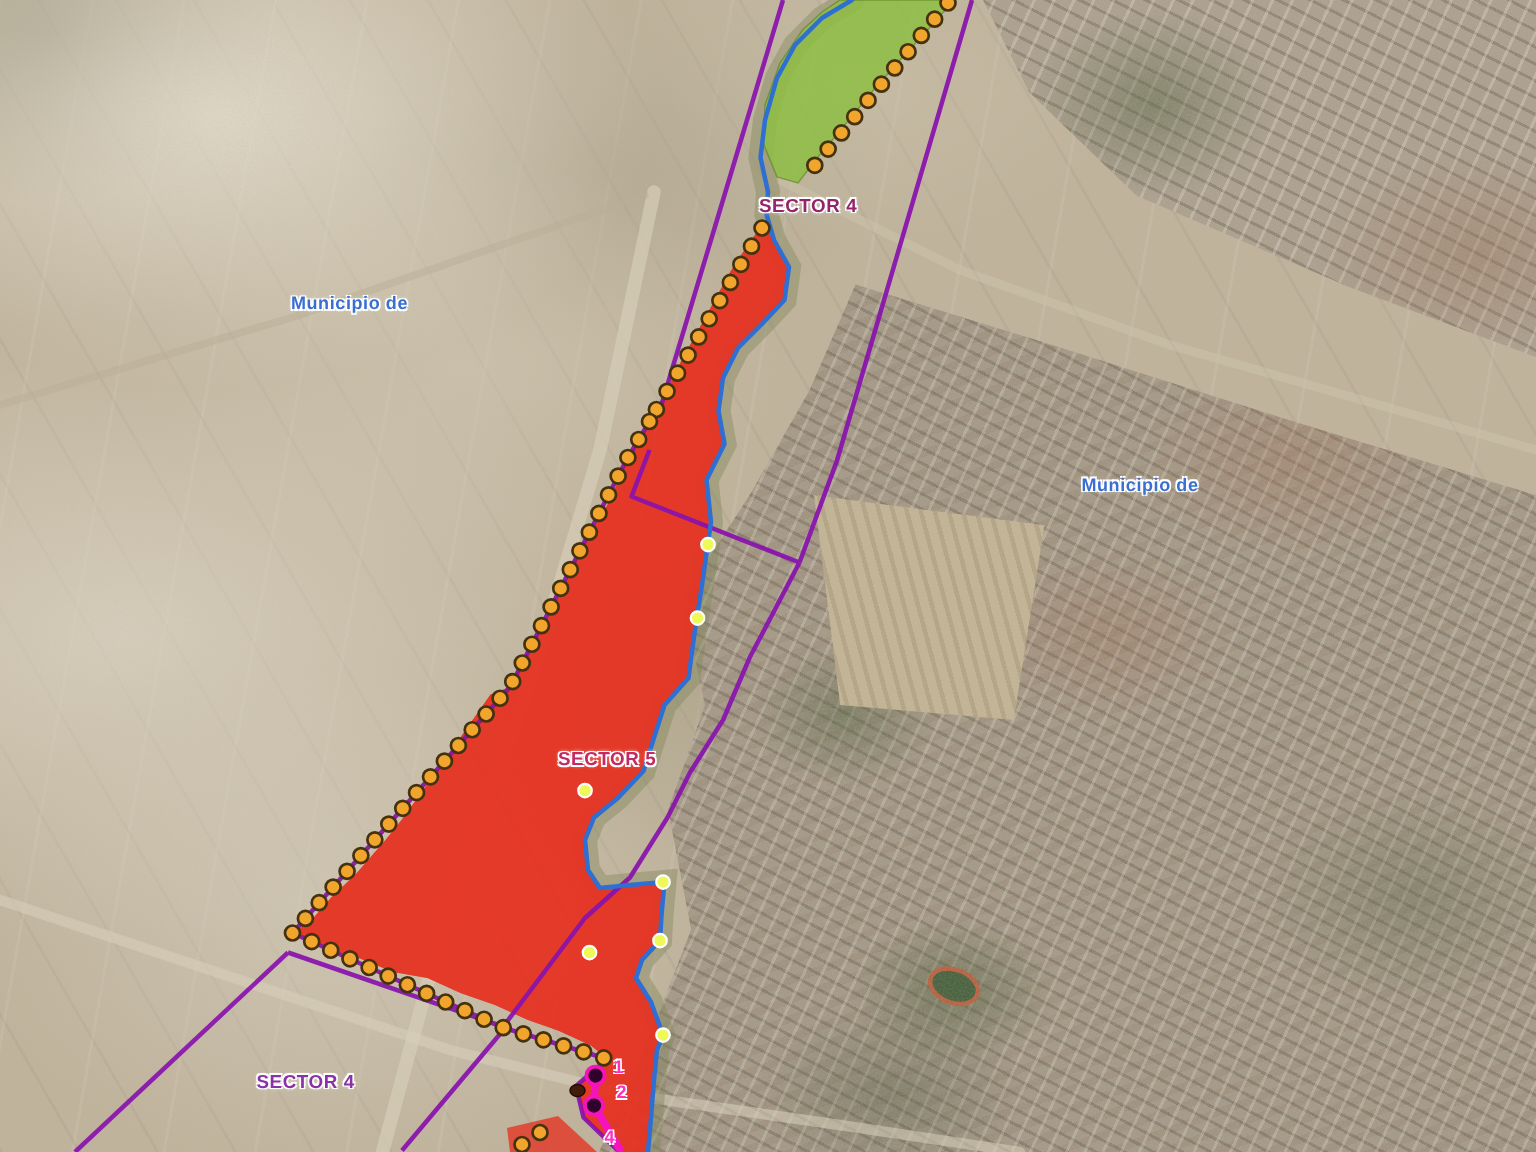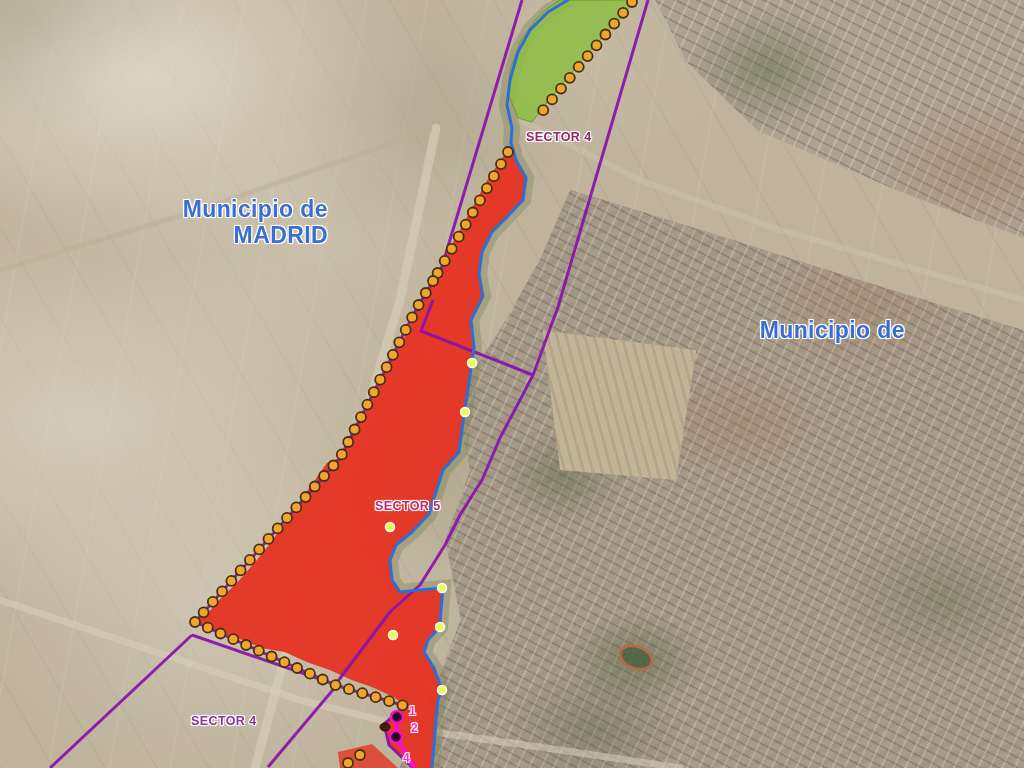--- a/index.html
+++ b/index.html
@@ -59,24 +59,24 @@
     transform:rotate(20deg);
     background:#3f5a35;border:3px solid #b85a38;border-radius:50%;
   }
   svg.layer{pointer-events:none;}
   
   .map-label{
     position:absolute;font-weight:bold;white-space:nowrap;
     text-shadow:-1px -1px 0 #fff,1px -1px 0 #fff,-1px 1px 0 #fff,1px 1px 0 #fff,0 0 3px #fff;
     letter-spacing:.4px;line-height:1.15;
   }
-  .lbl-muni{color:var(--municipality-label-blue);font-size:23px;text-align:right;}
-  .lbl-sector{font-size:12.5px;margin-left:20px;}
+  .lbl-muni{color:var(--municipality-label-blue);font-size:12px;text-align:center;}
+  .lbl-sector{font-size:12.5px;}
   #lbl-sector4{left:506px;top:130px;color:var(--sector4-label);}
-  #lbl-sector5{left:355px;top:499px;color:var(--sector5-label);text-align:right;}
+  #lbl-sector5{left:372px;top:499px;color:var(--sector5-label);text-align:right;}
   #lbl-sector6{left:171px;top:714px;color:var(--sector6-label);}
   #lbl-madrid{left:138px;top:196px;width:190px;}
   #lbl-rivas{left:615px;top:317px;width:290px;}
   .lbl-vertex{color:var(--vertex-label-magenta);font-size:12px;
     text-shadow:-1px -1px 0 #fff,1px -1px 0 #fff,-1px 1px 0 #fff,1px 1px 0 #fff;}
   #lbl-v1{left:409px;top:705px;}
   #lbl-v2{left:411px;top:722px;}
   #lbl-v4{left:403px;top:752px;}
 </style>
 </head>
@@ -228,21 +228,20 @@
     <g>
       <path d="M397,716 L396,737 413,766" fill="none" style="stroke:var(--highlight-magenta)" stroke-width="5" stroke-linecap="round"></path>
       <ellipse cx="385" cy="727" rx="5" ry="4" fill="#451c08" stroke="#1e0d04"></ellipse>
       <circle cx="397" cy="717" r="6" fill="#30012a" style="stroke:var(--highlight-magenta)" stroke-width="2.5"></circle>
       <circle cx="396" cy="737" r="6" fill="#30012a" style="stroke:var(--highlight-magenta)" stroke-width="2.5"></circle>
     </g>
   </svg>
 
   <div class="map-label lbl-muni" id="lbl-madrid">
     <div>Municipio de</div>
-    <div>MADRID</div>
   </div>
   <div class="map-label lbl-muni" id="lbl-rivas">
     <div>Municipio de</div>
   </div>
   <div class="map-label lbl-sector" id="lbl-sector4">SECTOR 4</div>
   <div class="map-label lbl-sector" id="lbl-sector5">SECTOR 5</div>
   <div class="map-label lbl-sector" id="lbl-sector6">SECTOR 4</div>
   <div class="map-label lbl-vertex" id="lbl-v1">1</div>
   <div class="map-label lbl-vertex" id="lbl-v2">2</div>
   <div class="map-label lbl-vertex" id="lbl-v4">4</div>

